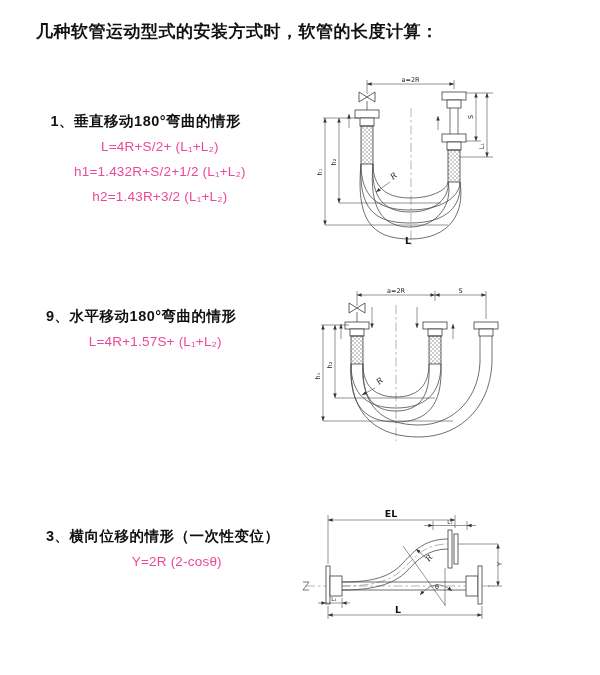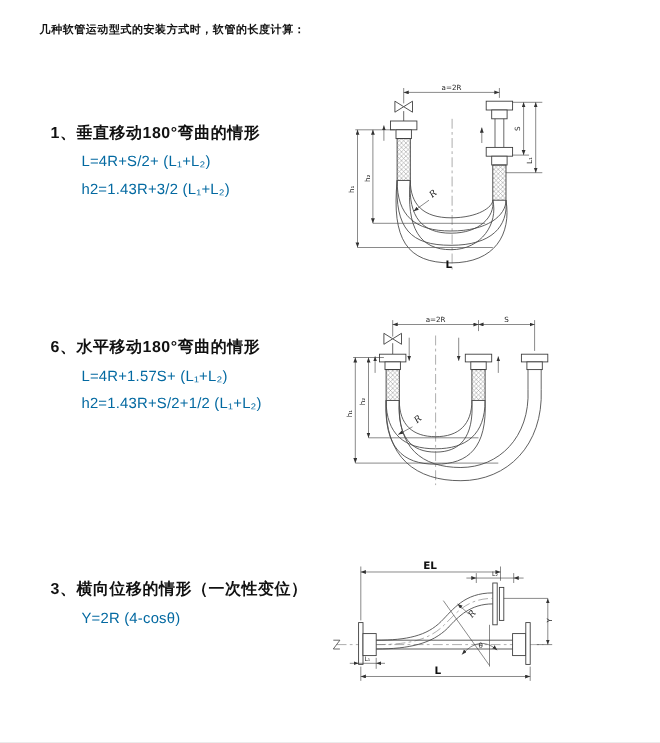--- a/index.html
+++ b/index.html
@@ -1,23 +1,23 @@
 <!DOCTYPE html>
 <html><head>
 <meta charset="utf-8">
 <style>
   html,body{margin:0;padding:0;background:#fff;}
   .page{position:relative;width:600px;height:675px;background:#fff;overflow:hidden;
         font-family:"Liberation Sans","DejaVu Sans",sans-serif;color:#111;
         border-right:1px solid #d8d8d8;border-bottom:1px solid #d8d8d8;}
-  .doc-title{position:absolute;left:36px;top:20px;font-size:10px;font-weight:bold;letter-spacing:.5px;}
-  .sec{position:absolute;left:46px;}
+  .doc-title{position:absolute;left:36px;top:20px;font-size:17px;font-weight:bold;letter-spacing:.5px;}
+  .sec{position:absolute;left:46px;text-align:center;}
   .sec-heading{font-size:14.5px;font-weight:bold;letter-spacing:.5px;height:17px;line-height:17px;}
   .formulas{margin-top:4px;}
-  .formula{margin-left:28px;font-size:13.5px;height:25px;line-height:25px;letter-spacing:.2px;color:#0369a1;}
+  .formula{margin-left:28px;font-size:13.5px;height:25px;line-height:25px;letter-spacing:.2px;color:#ec4899;}
   svg.diag{position:absolute;}
   .ln{stroke:#3c3c3c;stroke-width:.7;fill:none;}
   .hose{stroke:#4a4a4a;stroke-width:.8;fill:none;}
   .dim{stroke:#3c3c3c;stroke-width:.55;fill:none;}
   .cl{stroke:#6a6a6a;stroke-width:.5;fill:none;stroke-dasharray:9 3 2.5 3;}
   .fl{fill:#fff;stroke:#3c3c3c;stroke-width:.8;}
   .ht{stroke:#3c3c3c;stroke-width:.8;}
   .lbl{font-family:"DejaVu Sans",sans-serif;font-size:6.5px;fill:#1d1d1d;}
   .lbl-it{font-family:"DejaVu Serif",serif;font-style:italic;font-size:8px;fill:#1d1d1d;}
   .lbl-big{font-family:"DejaVu Sans",sans-serif;font-size:9.5px;font-weight:bold;fill:#111;}
@@ -27,36 +27,36 @@
 <body>
 
 <div class="page">
 
   <div class="doc-title">几种软管运动型式的安装方式时，软管的长度计算：</div>
 
   <div class="sec" style="top:113px;">
     <div class="sec-heading">1、垂直移动180°弯曲的情形</div>
     <div class="formulas">
       <div class="formula">L=4R+S/2+ (L₁+L₂)</div>
+      <div class="formula">h1=1.432R+S/2+1/2 (L₁+L₂)</div>
       <div class="formula">h2=1.43R+3/2 (L₁+L₂)</div>
     </div>
   </div>
 
   <div class="sec" style="top:308px;">
-    <div class="sec-heading">6、水平移动180°弯曲的情形</div>
+    <div class="sec-heading">9、水平移动180°弯曲的情形</div>
     <div class="formulas">
       <div class="formula">L=4R+1.57S+ (L₁+L₂)</div>
-      <div class="formula">h2=1.43R+S/2+1/2 (L₁+L₂)</div>
     </div>
   </div>
 
   <div class="sec" style="top:528px;">
     <div class="sec-heading">3、横向位移的情形（一次性变位）</div>
     <div class="formulas">
-      <div class="formula">Y=2R (4-cosθ)</div>
+      <div class="formula">Y=2R (2-cosθ)</div>
     </div>
   </div>
 
   <svg class="diag" style="left:313px;top:70px;" width="207" height="180" viewBox="0 0 207 180">
     <defs>
       <marker id="ar1" markerWidth="6" markerHeight="6" refX="4.6" refY="1.75" orient="auto-start-reverse" markerUnits="userSpaceOnUse">
         <path d="M0,0 L4.6,1.75 L0,3.5 Z" fill="#333"></path>
       </marker>
       <pattern id="ht1" width="4" height="4" patternUnits="userSpaceOnUse">
         <path d="M0,0 L4,4 M4,0 L0,4" stroke="#999" stroke-width="0.5"></path>

